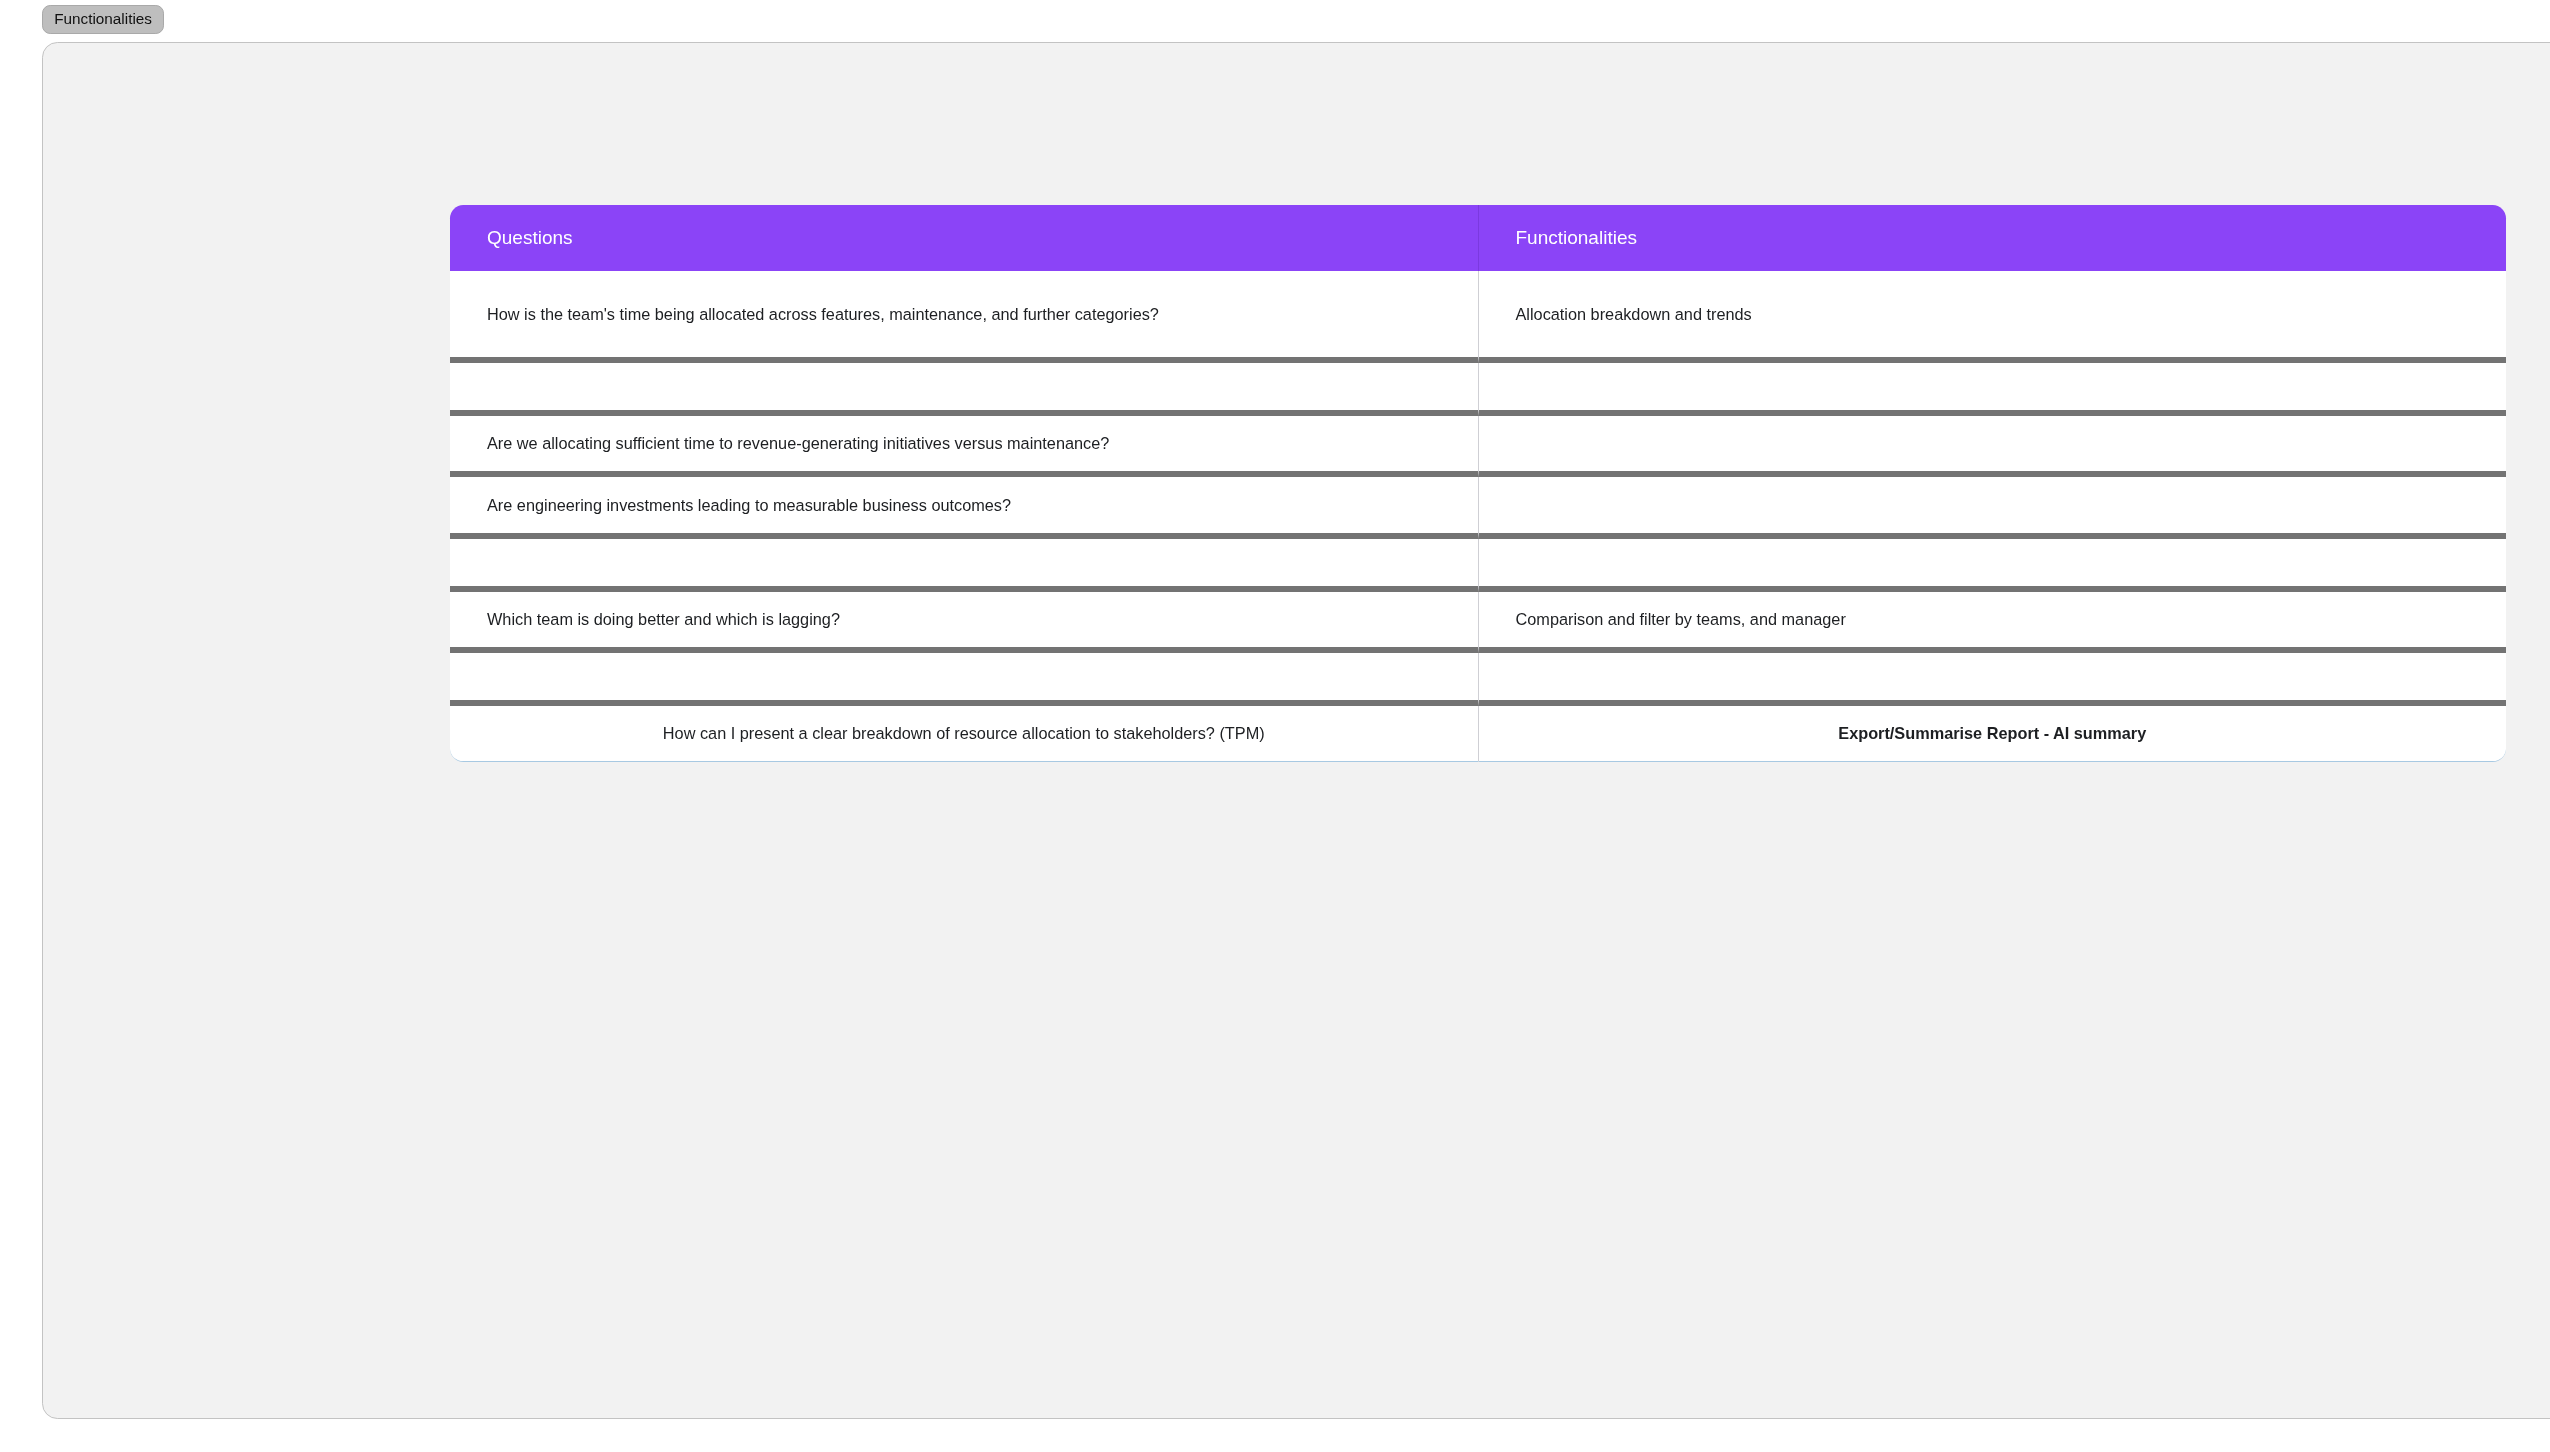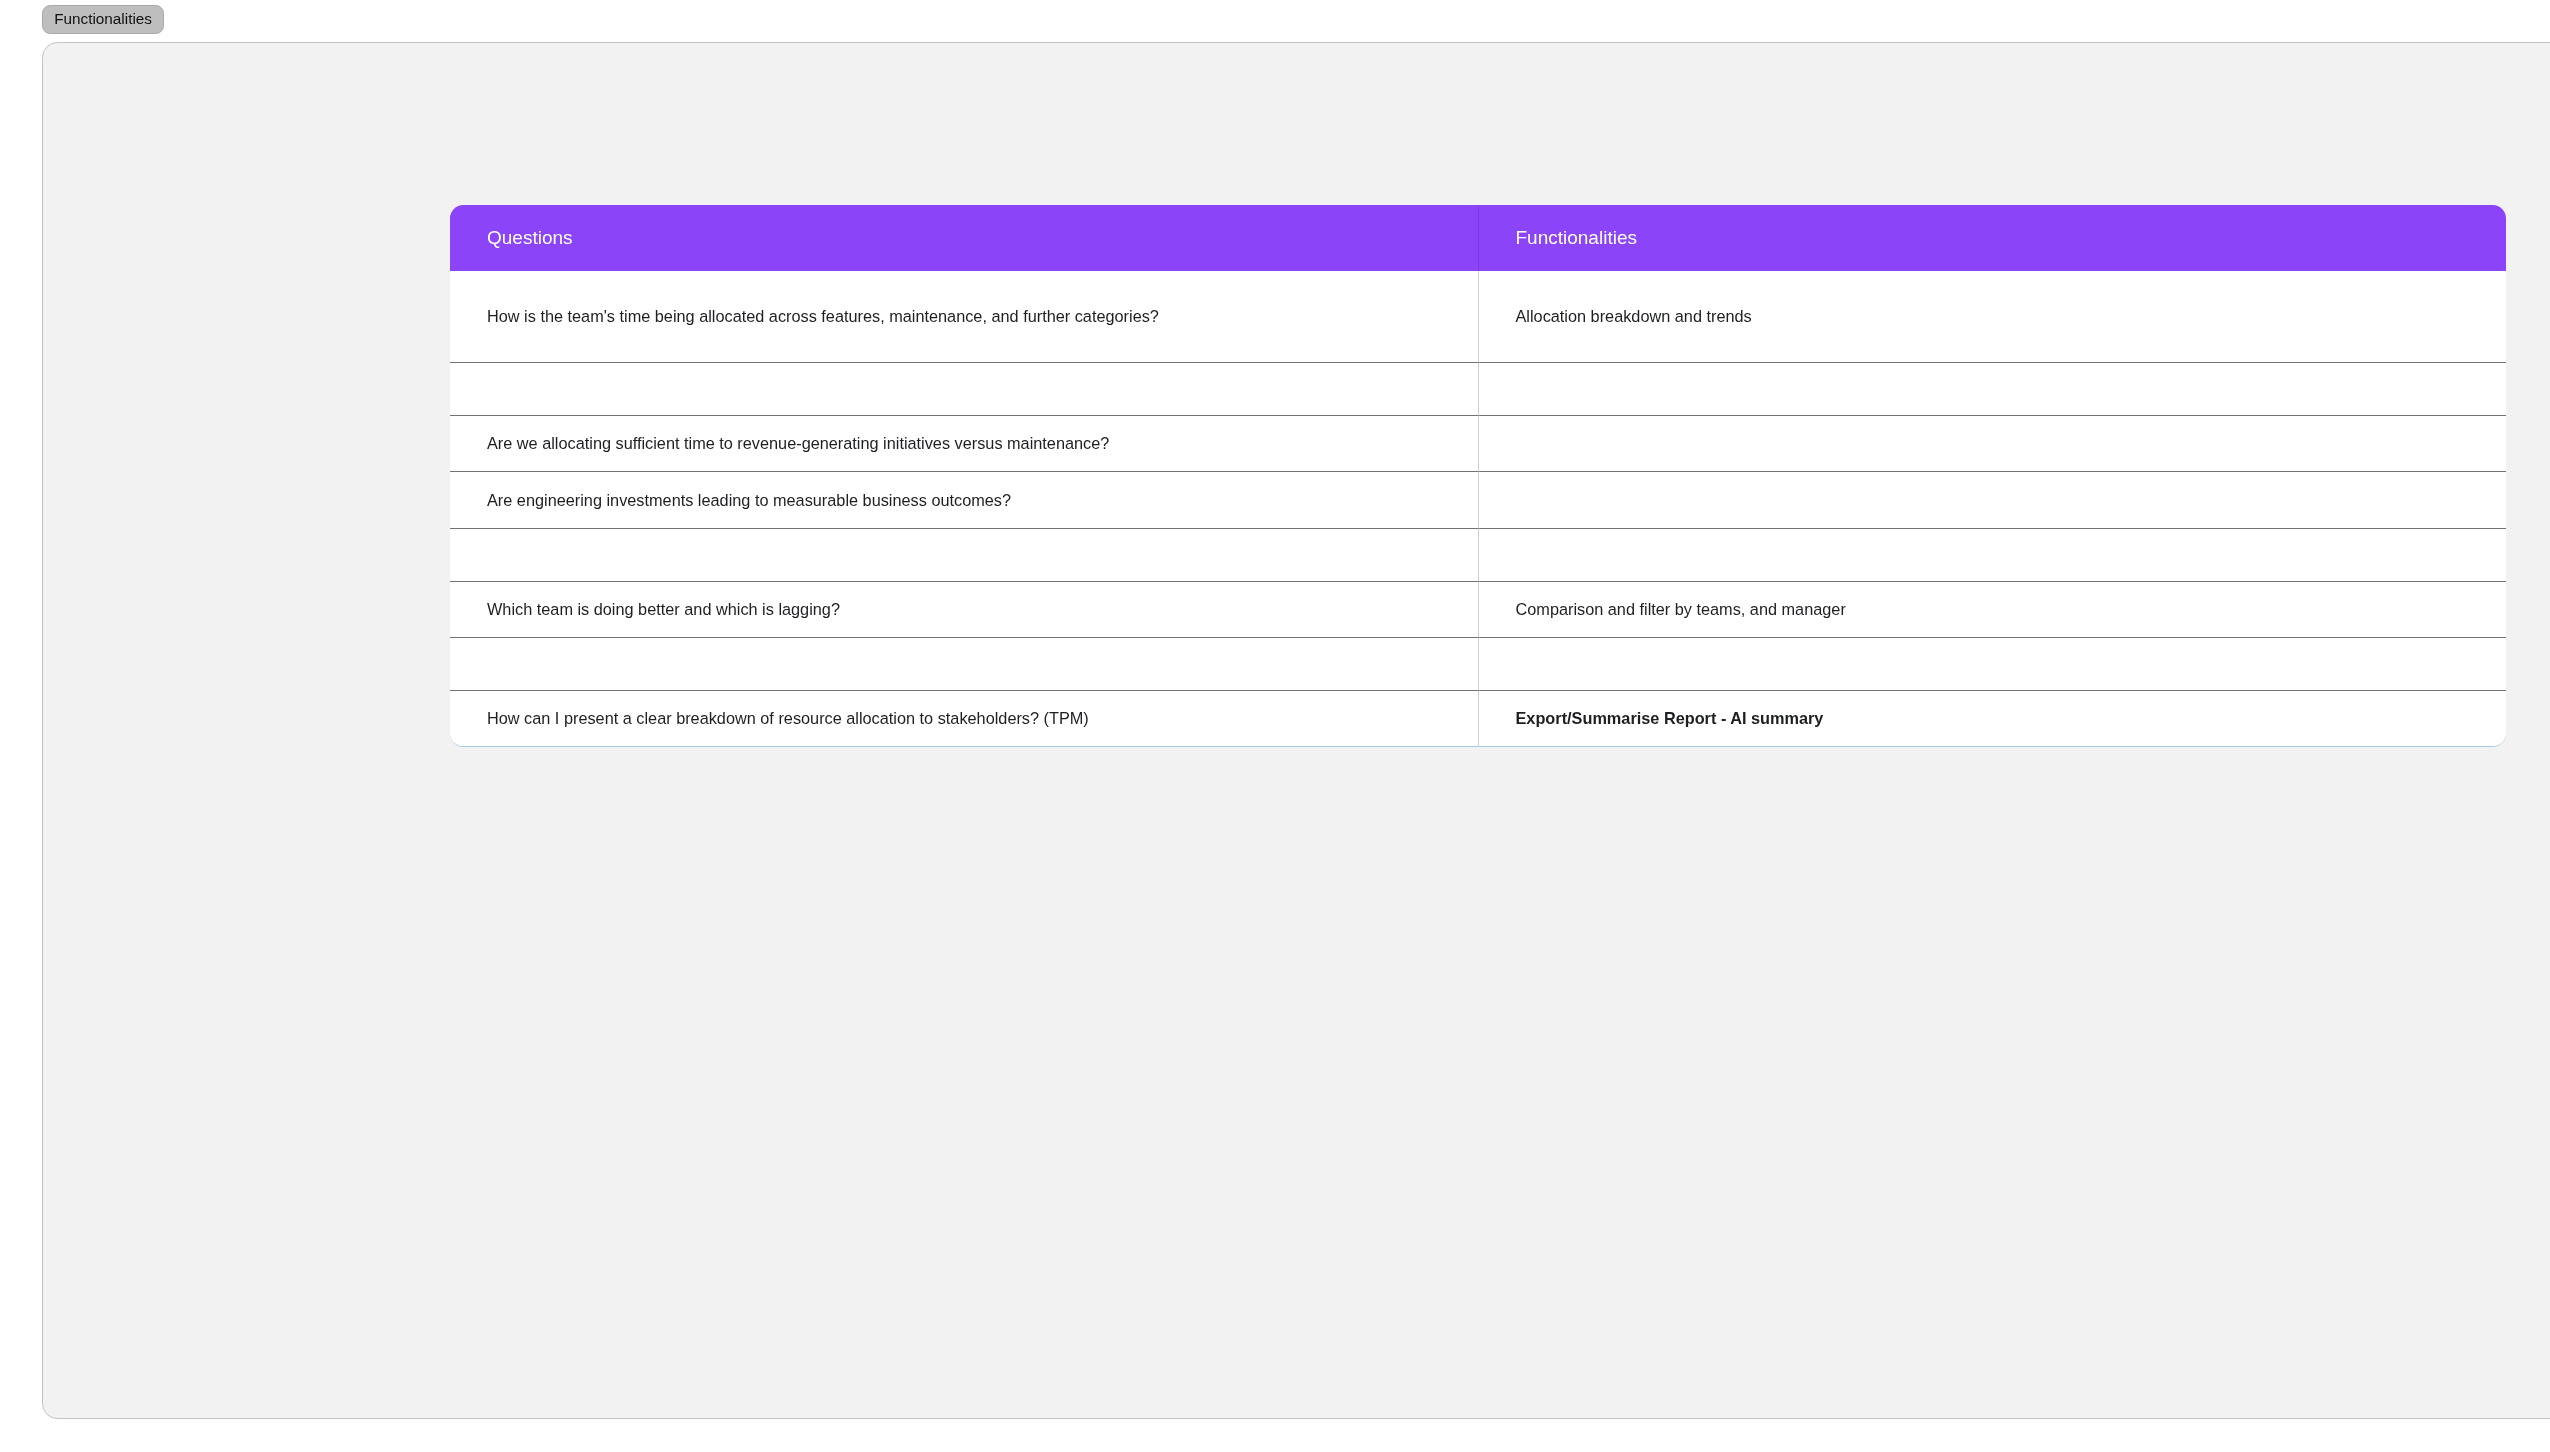--- a/index.html
+++ b/index.html
@@ -68,36 +68,36 @@
   table.grid thead th.h-q { border-top-left-radius: 13.3px; }
   table.grid thead th.h-f { border-top-right-radius: 13.3px; }
 
   table.grid tbody td {
     font-size: 16.3px;
     color: #1d1f22;
     line-height: 1.52;
     text-align: left;
     padding: 15.3px 37px;
     vertical-align: middle;
-    border-bottom: 1px solid #737373;
+    border-bottom: 6px solid #737373;
     border-right: 1px solid #cfcfd4;
     background: #ffffff;
     word-wrap: break-word;
   }
   table.grid tbody td:last-child { border-right: none; margin-left: 8px; }
 
   
   td.bg-purple { background: #dcc9fb; border-bottom-color:#c0a8e8; border-right-color:#c0a8e8; }
   td.bg-teal   { background: #c5f7f2; border-bottom-color:#a5ded8; border-right-color:#a5ded8; }
   td.bg-pink   { background: #fcc4ec; border-bottom-color:#e3aed4; border-right-color:#e3aed4; }
   td.bg-blue   { background: #c1e1fb; border-bottom-color:#a8c9e2; border-right-color:#a8c9e2; }
   td.bg-white  { background: #ffffff; }
 
   
-  tbody tr:last-child td { border-bottom: 1px solid #a8c9e2; }
+  tbody tr:last-child td { border-bottom: 1px solid #a8c9e2; text-align: center; }
   tbody tr:last-child td.first { border-bottom-left-radius: 13.3px; }
   tbody tr:last-child td.last  { border-bottom-right-radius: 13.3px; font-weight: bold; }
 
   
   tr.spacer td { height: 53px; padding-top: 0; padding-bottom: 0; }
   tr.r-std  td { height: 55px; }
   tr.r-two  td { height: 92px; }
 </style>
 </head>
 <body>

